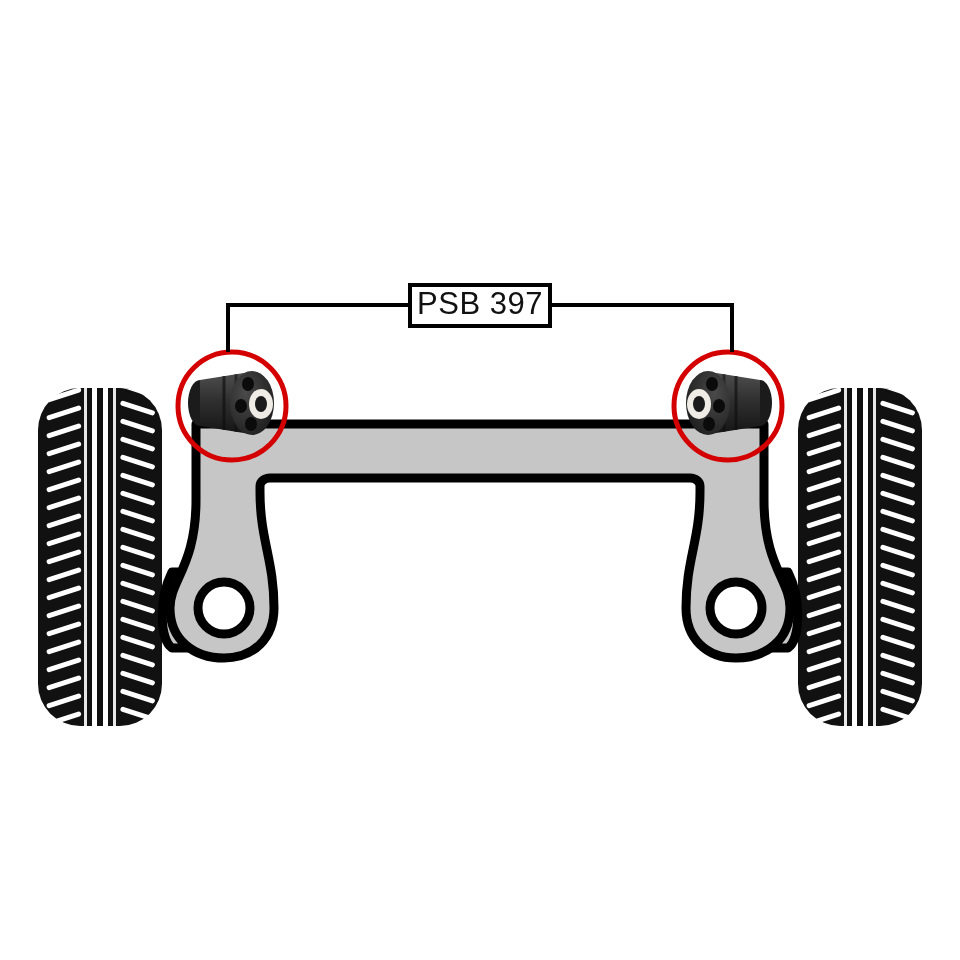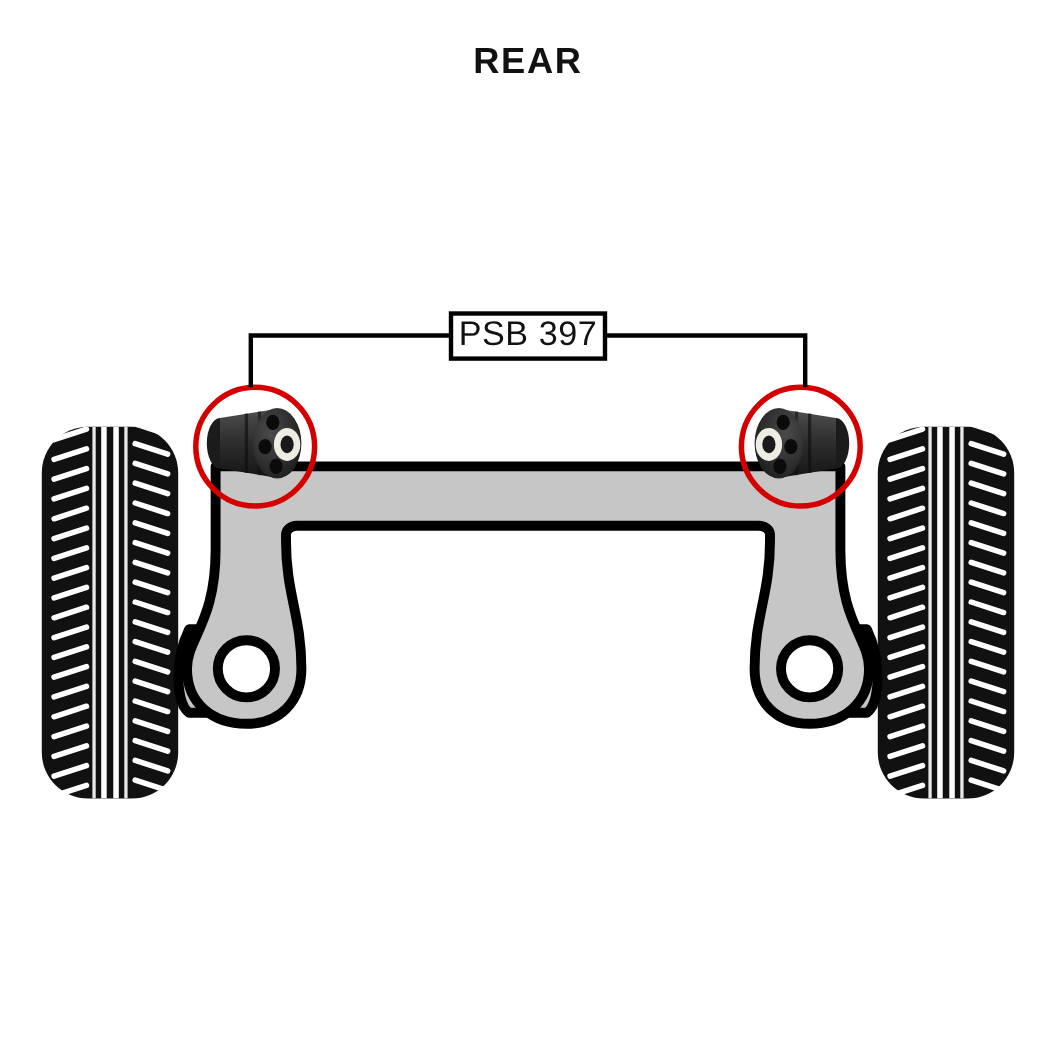--- a/index.html
+++ b/index.html
@@ -45,21 +45,20 @@
     font-size: 31px;
     fill: #111111;
     letter-spacing: 0.5px;
   }
 </style>
 </head>
 <body>
 
 <div id="diagram-root">
 
-  <div class="title">REAR</div>
 
   <svg class="figure" viewBox="0 0 960 960" xmlns="http://www.w3.org/2000/svg">
 
     <defs>
 
       <g id="sipe-left">
         <rect x="0" y="0" width="34" height="5" rx="2.5" fill="#ffffff"></rect>
       </g>
 
       <clipPath id="clip-tire-left">

